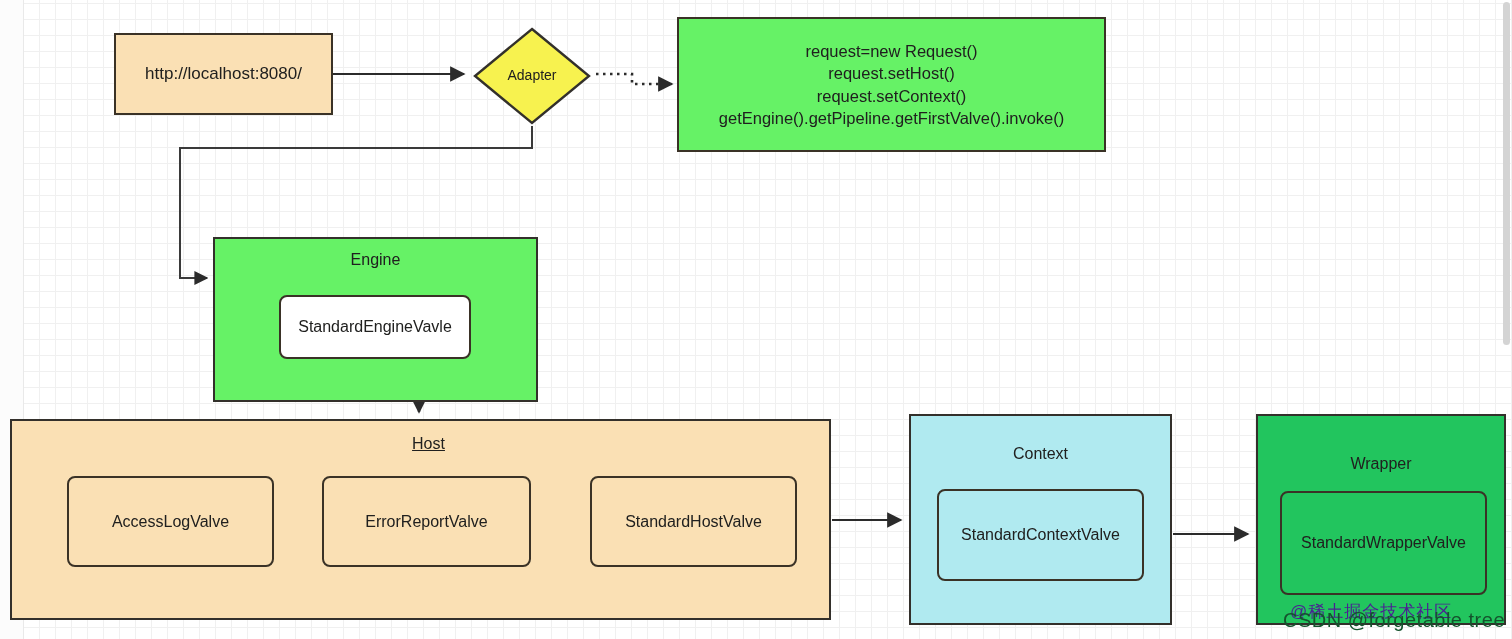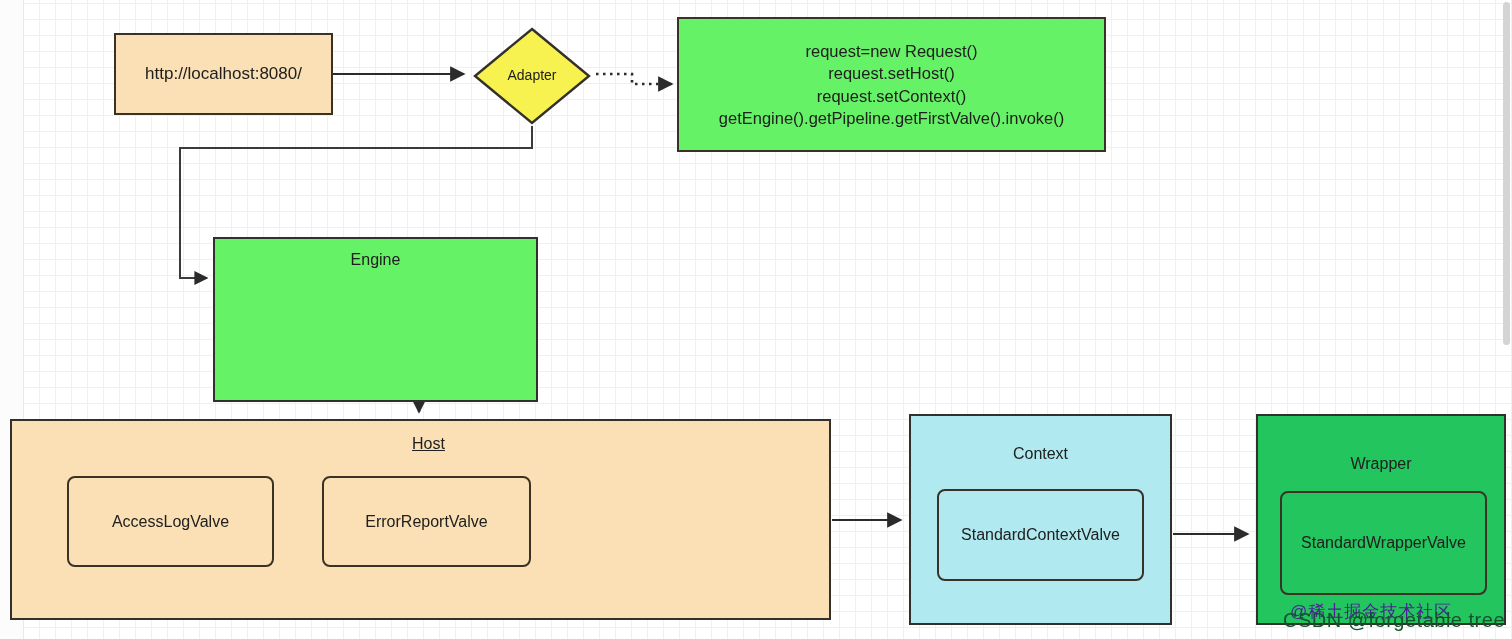--- a/index.html
+++ b/index.html
@@ -179,29 +179,31 @@
     <div id="adapter-label">Adapter</div>
   </div>
 
   <div class="node fill-green" id="code-block" style="left:677px; top:17px; width:429px; height:135px; font-size:16.5px; padding:0 8px;">request=new Request()
 request.setHost()
 request.setContext()
 getEngine().getPipeline.getFirstValve().invoke()</div>
 
   <div class="container-node fill-green" id="engine-container" style="left:213px; top:193px; width:325px; height:165px;margin-top:44px;">
     <div class="container-title" style="top:12px; font-size:16px;">Engine</div>
+    <div class="node round fill-white" style="left:64px; top:56px; width:192px; height:64px; font-size:16px; position:absolute;">StandardEngineVavle</div>
   </div>
 
   <div class="container-node fill-orange" id="host-container" style="left:10px; top:419px; width:821px; height:201px;">
     <div class="container-title underline" style="top:14px; font-size:16px;">Host</div>
 
     <div class="node round fill-orange" style="position:absolute; left:55px; top:55px; width:207px; height:91px; font-size:16px;">AccessLogValve</div>
 
     <div class="node round fill-orange" style="position:absolute; left:310px; top:55px; width:209px; height:91px; font-size:16px;">ErrorReportValve</div>
 
+    <div class="node round fill-orange" style="position:absolute; left:578px; top:55px; width:207px; height:91px; font-size:16px;">StandardHostValve</div>
   </div>
 
   <div class="container-node fill-cyan" id="context-container" style="left:909px; top:414px; width:263px; height:211px;">
     <div class="container-title" style="top:29px; font-size:16px;">Context</div>
     <div class="node round fill-cyan" style="position:absolute; left:26px; top:73px; width:207px; height:92px; font-size:16px;">StandardContextValve</div>
   </div>
 
   <div class="container-node fill-pink" id="wrapper-container" style="left:1256px; top:414px; width:250px; height:211px;">
     <div class="container-title" style="top:39px; font-size:16px;">Wrapper</div>
     <div class="node round fill-pink" style="position:absolute; left:22px; top:75px; width:207px; height:104px; font-size:16px;">StandardWrapperValve</div>

